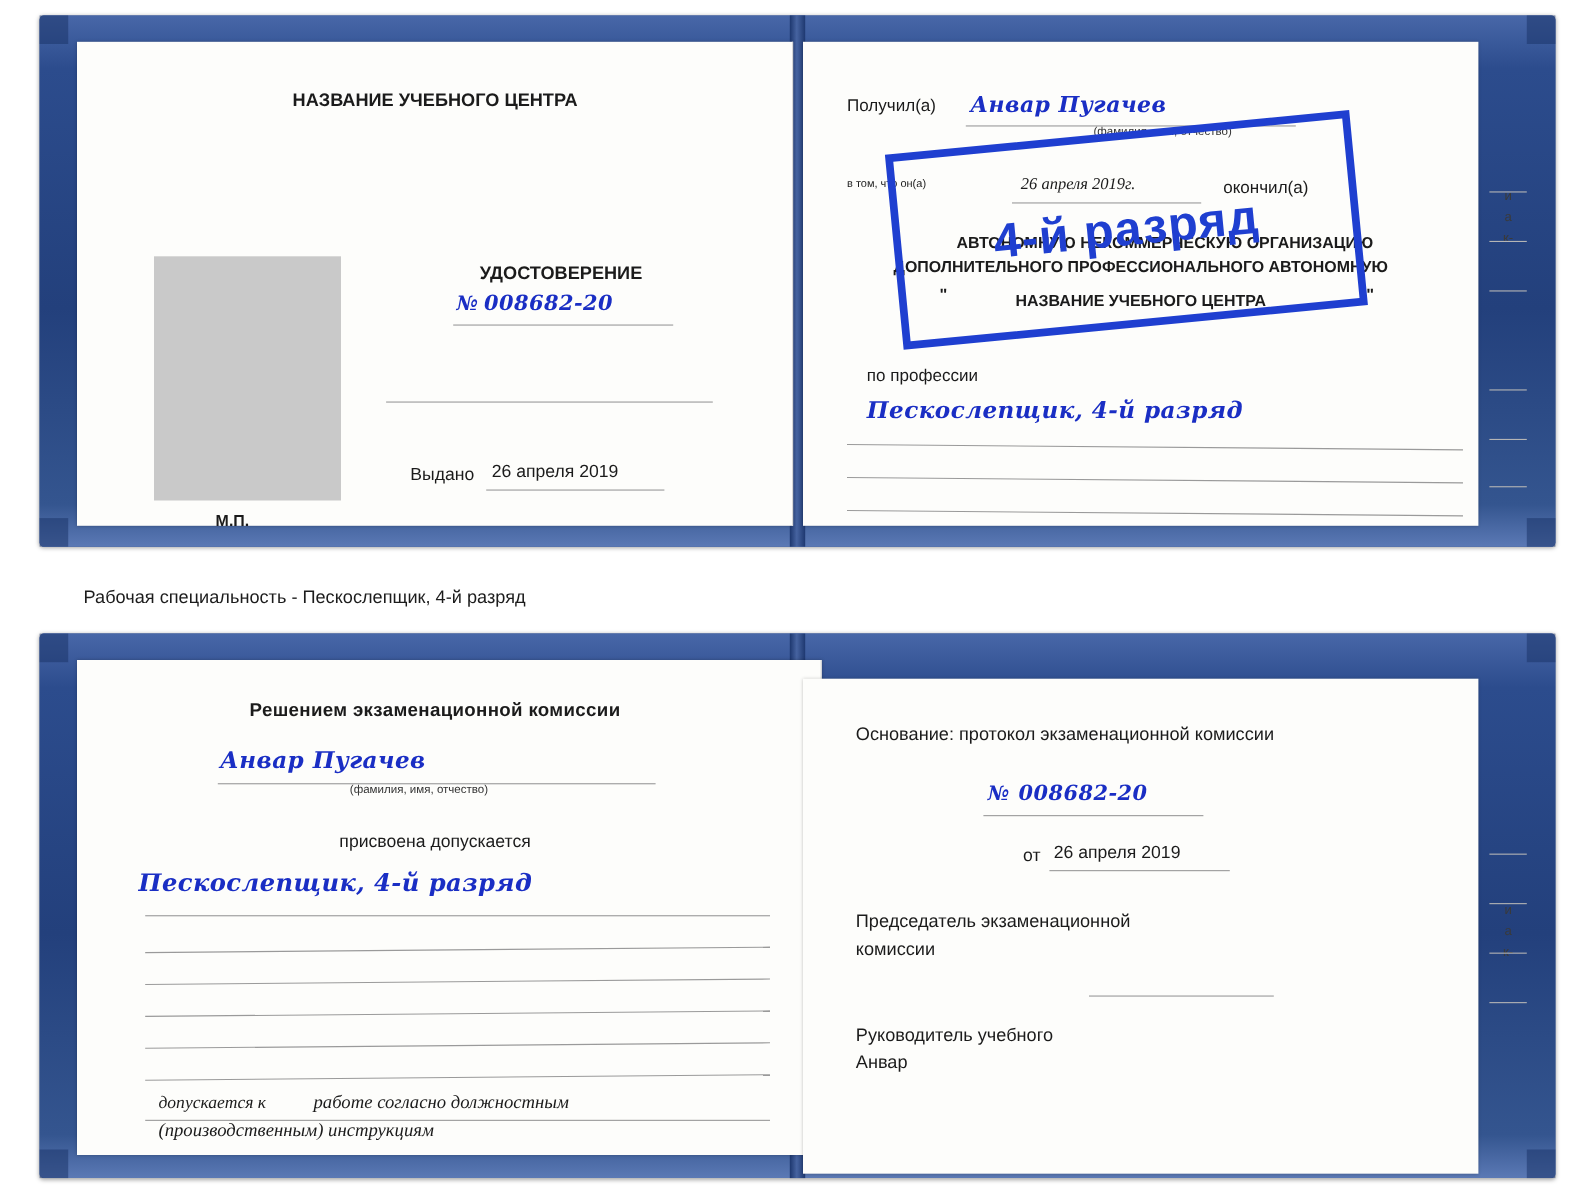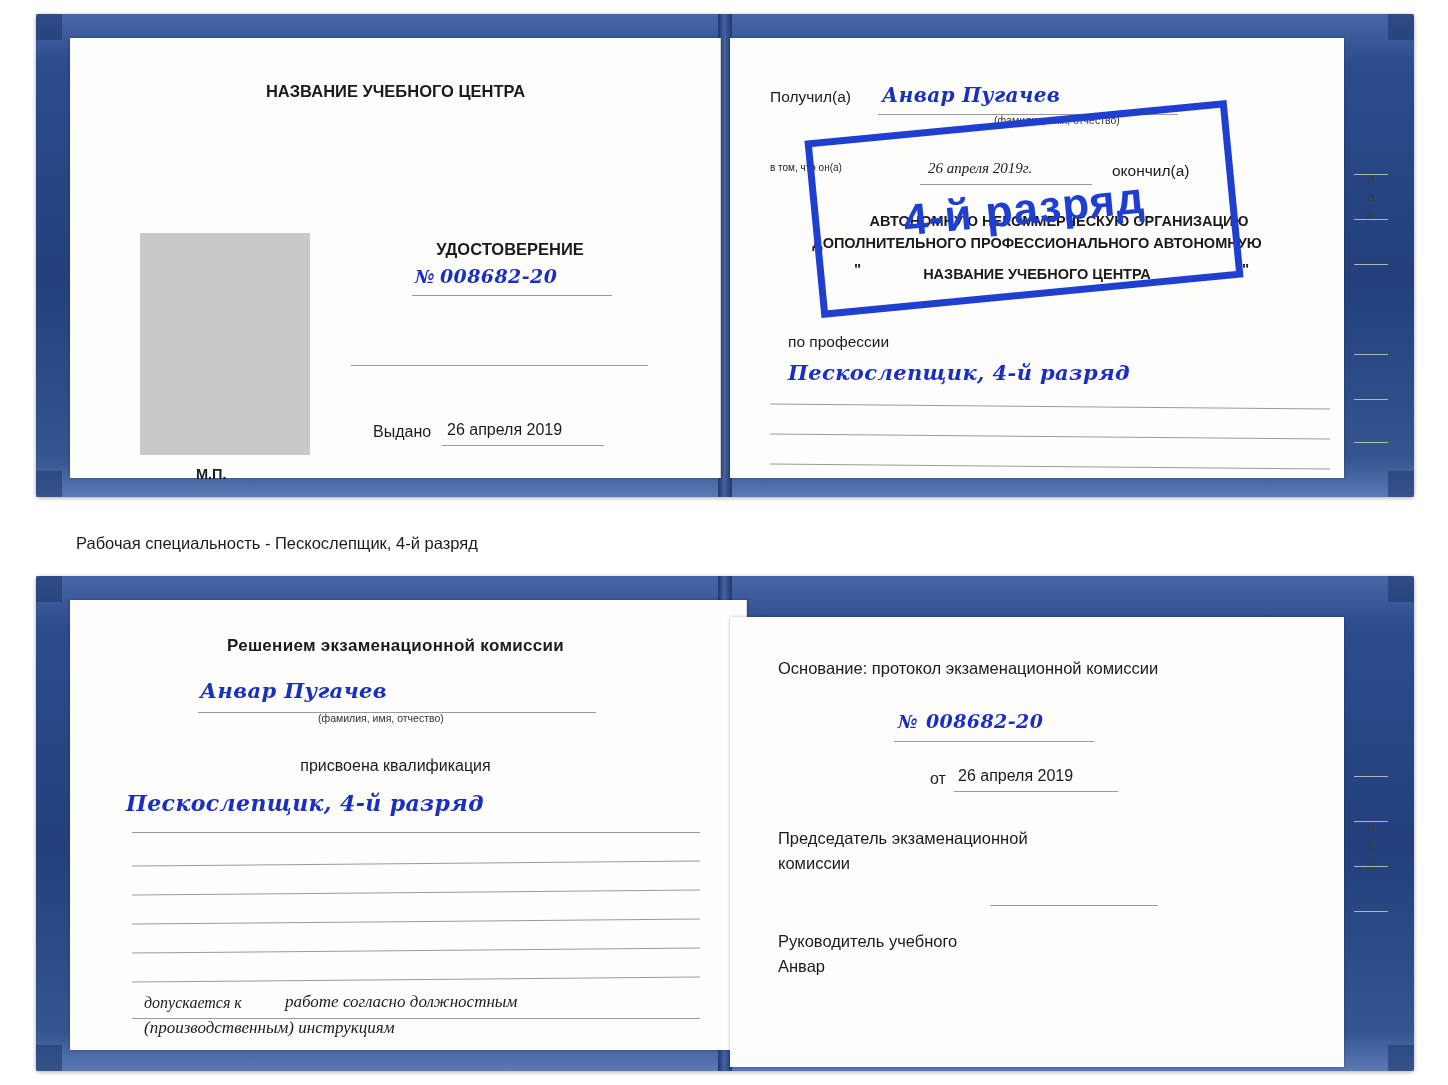--- a/index.html
+++ b/index.html
@@ -192,21 +192,21 @@
     <div class="corner" style="left:0;bottom:0;"></div>
     <div class="corner" style="right:0;bottom:0;"></div>
 
     <div class="page left" style="left:34px; top:24px; width:677px; height:450px;">
       <div class="t bold center" style="left:0; top:36px; width:651px; font-size:17px; letter-spacing:.3px;">Решением экзаменационной комиссии</div>
 
       <div class="t hand" style="left:130px; top:78px; font-size:21px;">Анвар Пугачев</div>
       <div class="line" style="left:128px; top:112px; width:398px;"></div>
       <div class="t small" style="left:248px; top:112px; font-size:10.5px;">(фамилия, имя, отчество)</div>
 
-      <div class="t center" style="left:0; top:157px; width:651px; font-size:16px;">присвоена квалификация</div>
+      <div class="t center" style="left:0; top:157px; width:651px; font-size:16px;">присвоена допускается</div>
 
       <div class="t hand" style="left:56px; top:190px; font-size:22px;">Пескослепщик, 4-й разряд</div>
 
       <div class="line" style="left:62px; top:232px; width:568px;"></div>
       <div class="line" style="left:62px; top:263px; width:568px; transform:rotate(-0.5deg);"></div>
       <div class="line" style="left:62px; top:292px; width:568px; transform:rotate(-0.5deg);"></div>
       <div class="line" style="left:62px; top:321px; width:568px; transform:rotate(-0.5deg);"></div>
       <div class="line" style="left:62px; top:350px; width:568px; transform:rotate(-0.5deg);"></div>
       <div class="line" style="left:62px; top:379px; width:568px; transform:rotate(-0.5deg);"></div>
 

